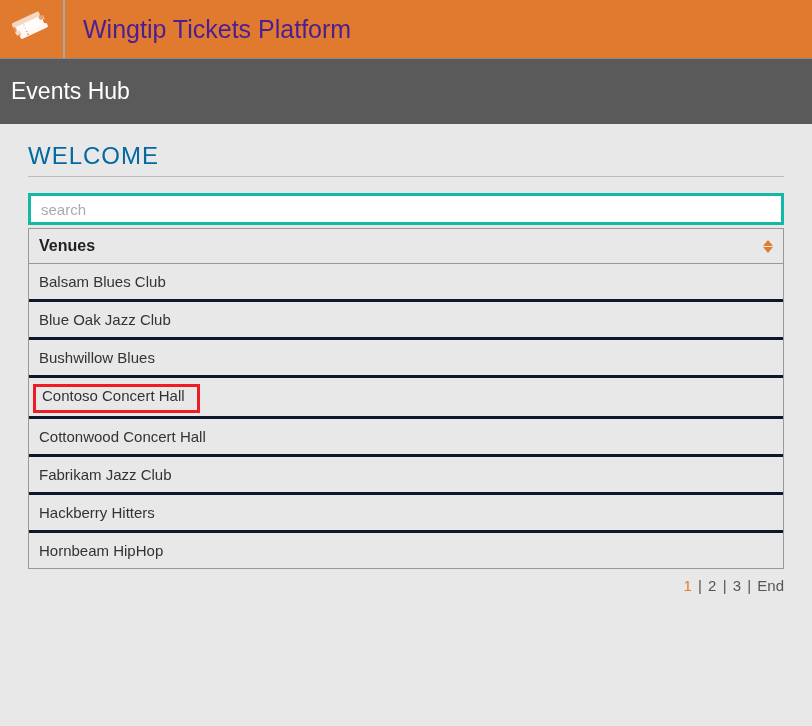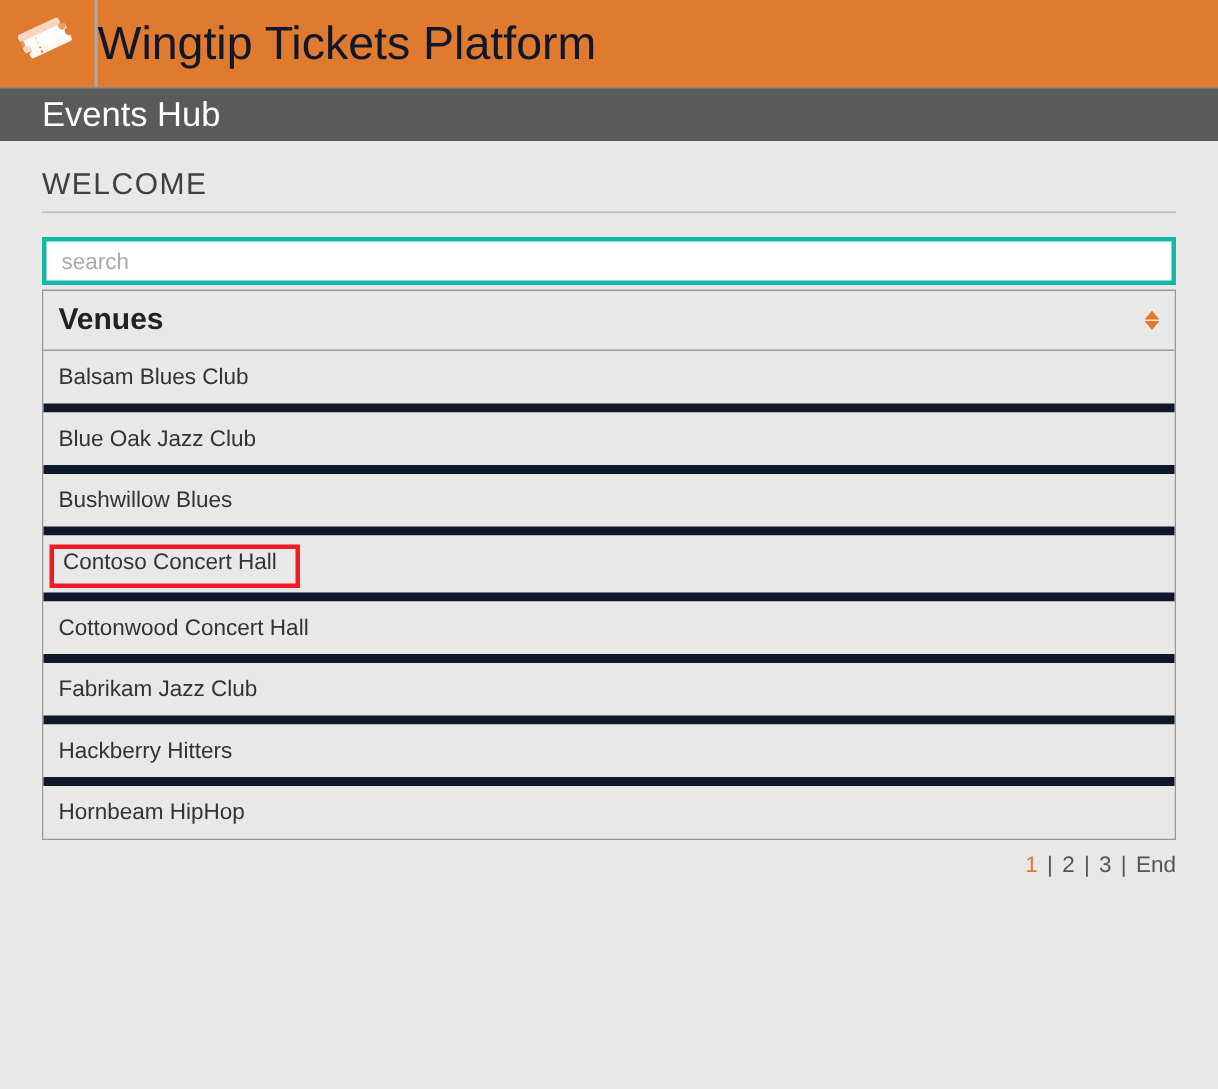--- a/index.html
+++ b/index.html
@@ -29,42 +29,43 @@
     }
     .icon-box svg {
       width: 40px;
       height: 40px;
     }
     .title-bar {
       background: #e07a2e;
       flex: 1;
       display: flex;
       align-items: center;
-      color: #0f172a;
-      font-size: 31px;
+      padding-left: 18px;
+      color: #4c1d95;
+      font-size: 25px;
       font-weight: 300;
     }
     .sub-bar {
       background: #5a5a5a;
-      height: 36px;
-      display: flex;
-      align-items: center;
-      padding-left: 28px;
+      height: 66px;
+      display: flex;
+      align-items: center;
+      padding-left: 11px;
       color: #fff;
       font-size: 23px;
       font-weight: 300;
       border-top: 1px solid #888;
     }
     .content {
       padding: 18px 28px;
     }
     .welcome-heading {
-      font-size: 20px;
+      font-size: 24px;
       font-weight: 300;
-      color: #404040;
+      color: #0369a1;
       letter-spacing: 1px;
       padding-bottom: 6px;
       border-bottom: 1px solid #bbb;
       margin-bottom: 16px;
     }
     .intro-text {
       font-size: 15px;
       color: #333;
       line-height: 1.4;
       margin-bottom: 8px;
@@ -93,21 +94,21 @@
     .venues-header {
       display: flex;
       align-items: center;
       justify-content: space-between;
       padding: 8px 10px;
       border-bottom: 1px solid #999;
       background: #e8e8e8;
     }
     .venues-header-text {
       font-weight: 600;
-      font-size: 20px;
+      font-size: 16px;
       color: #222;
     }
     .sort-icon {
       display: flex;
       flex-direction: column;
       align-items: center;
       gap: 0px;
     }
     .sort-icon .tri-up {
       width: 0;
@@ -119,21 +120,21 @@
     }
     .sort-icon .tri-down {
       width: 0;
       height: 0;
       border-left: 5px solid transparent;
       border-right: 5px solid transparent;
       border-top: 6px solid #e07a2e;
     }
     .venue-row {
       padding: 9px 10px;
-      border-bottom: 6px solid #0f172a;
+      border-bottom: 3px solid #0f172a;
       font-size: 15px;
       color: #333;
       background: #e8e8e8;
       cursor: pointer;
       position: relative;
     }
     .venue-row:last-child {
       border-bottom: none;
     }
     .highlight-box {

